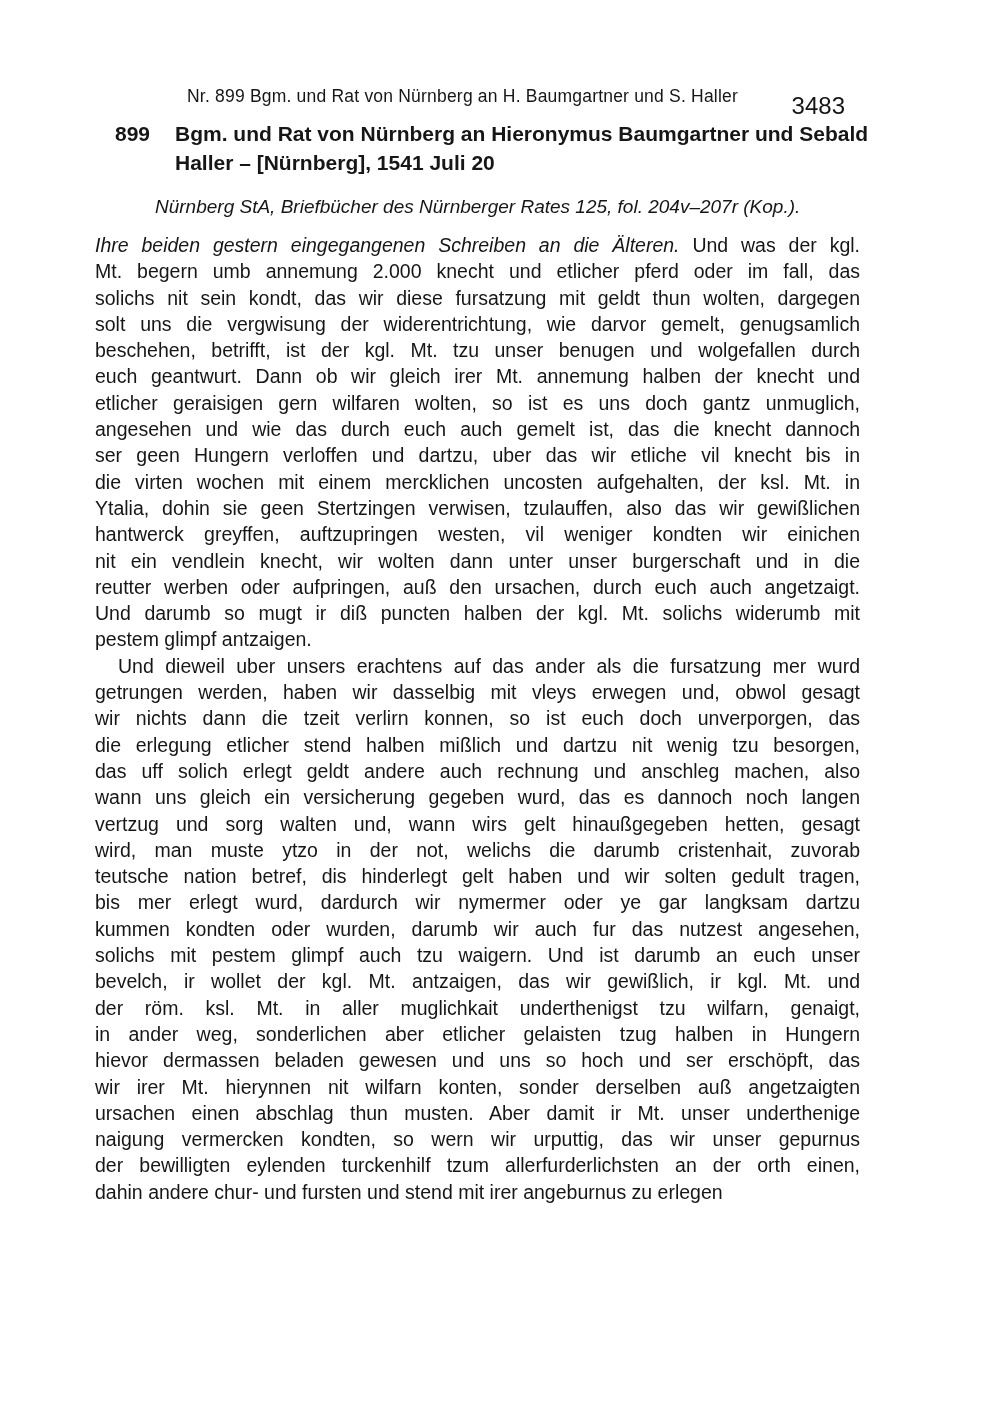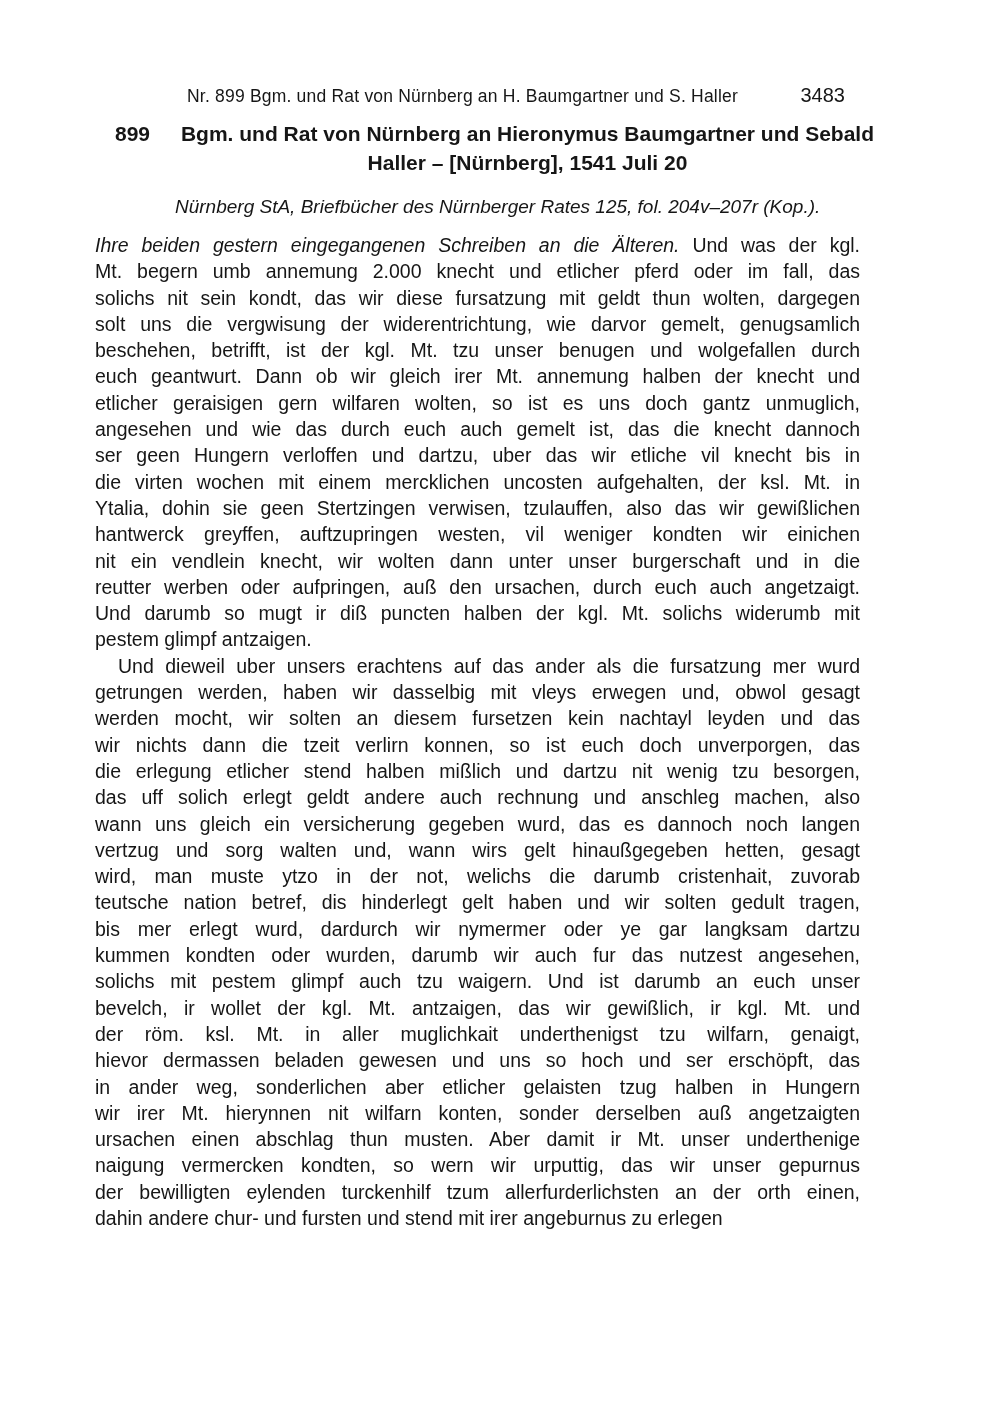--- a/index.html
+++ b/index.html
@@ -32,22 +32,22 @@
     right: 30px;
     top: 6px;
     text-align: center;
     font-size: 17.5px;
     letter-spacing: 0.2px;
     white-space: nowrap;
   }
   .runhead-pagenum {
     position: absolute;
     right: 15px;
-    top: 4px;
-    font-size: 20px;
+    top: 12px;
+    font-size: 24px;
     white-space: nowrap;
   }
 
   
   .entry-head {
     position: absolute;
     top: 119px;
     left: 95px;
     width: 765px;
     font-weight: bold;
@@ -56,32 +56,31 @@
     margin-left: 20px;
   }
   .entry-num {
     position: absolute;
     left: 0;
     top: 0;
   }
   .entry-title {
     margin-left: 60px;
   }
-  .entry-title div { white-space: nowrap; text-align: center; }
+  .entry-title div { white-space: nowrap; }
 
   
   .source-line {
     position: absolute;
     top: 196px;
     left: 155px;
     width: 705px;
     font-style: italic;
     font-size: 19px;
     white-space: nowrap;
-    margin-left: 20px;
   }
 
   
   .body-text {
     position: absolute;
     top: 232px;
     left: 95px;
     width: 765px;
     font-size: 19.5px;
     line-height: 26.3px;
@@ -143,35 +142,34 @@
           <div class="line">reutter werben oder aufpringen, auß den ursachen, durch euch auch angetzaigt.</div>
           <div class="line">Und darumb so mugt ir diß puncten halben der kgl. Mt. solichs widerumb mit</div>
           <div class="line">pestem glimpf antzaigen.</div>
         </div>
     </div>
 
     <div class="para p2">
       <div class="lines">
           <div class="line">Und dieweil uber unsers erachtens auf das ander als die fursatzung mer wurd</div>
           <div class="line">getrungen werden, haben wir dasselbig mit vleys erwegen und, obwol gesagt</div>
-          <div class="line">werden mocht, wir solten an diesem fursetzen kein nachtayl leyden und das</div>
           <div class="line">wir nichts dann die tzeit verlirn konnen, so ist euch doch unverporgen, das</div>
           <div class="line">die erlegung etlicher stend halben mißlich und dartzu nit wenig tzu besorgen,</div>
           <div class="line">das uff solich erlegt geldt andere auch rechnung und anschleg machen, also</div>
           <div class="line">wann uns gleich ein versicherung gegeben wurd, das es dannoch noch langen</div>
           <div class="line">vertzug und sorg walten und, wann wirs gelt hinaußgegeben hetten, gesagt</div>
           <div class="line">wird, man muste ytzo in der not, welichs die darumb cristenhait, zuvorab</div>
           <div class="line">teutsche nation betref, dis hinderlegt gelt haben und wir solten gedult tragen,</div>
           <div class="line">bis mer erlegt wurd, dardurch wir nymermer oder ye gar langksam dartzu</div>
           <div class="line">kummen kondten oder wurden, darumb wir auch fur das nutzest angesehen,</div>
           <div class="line">solichs mit pestem glimpf auch tzu waigern. Und ist darumb an euch unser</div>
           <div class="line">bevelch, ir wollet der kgl. Mt. antzaigen, das wir gewißlich, ir kgl. Mt. und</div>
           <div class="line">der röm. ksl. Mt. in aller muglichkait underthenigst tzu wilfarn, genaigt,</div>
+          <div class="line">in ander weg, sonderlichen aber etlicher gelaisten tzug halben in Hungern</div>
           <div class="line">hievor dermassen beladen gewesen und uns so hoch und ser erschöpft, das</div>
-          <div class="line">in ander weg, sonderlichen aber etlicher gelaisten tzug halben in Hungern</div>
           <div class="line">wir irer Mt. hierynnen nit wilfarn konten, sonder derselben auß angetzaigten</div>
           <div class="line">ursachen einen abschlag thun musten. Aber damit ir Mt. unser underthenige</div>
           <div class="line">naigung vermercken kondten, so wern wir urputtig, das wir unser gepurnus</div>
           <div class="line">der bewilligten eylenden turckenhilf tzum allerfurderlichsten an der orth einen,</div>
           <div class="line">dahin andere chur- und fursten und stend mit irer angeburnus zu erlegen</div>
         </div>
     </div>
 
   </div>
 

